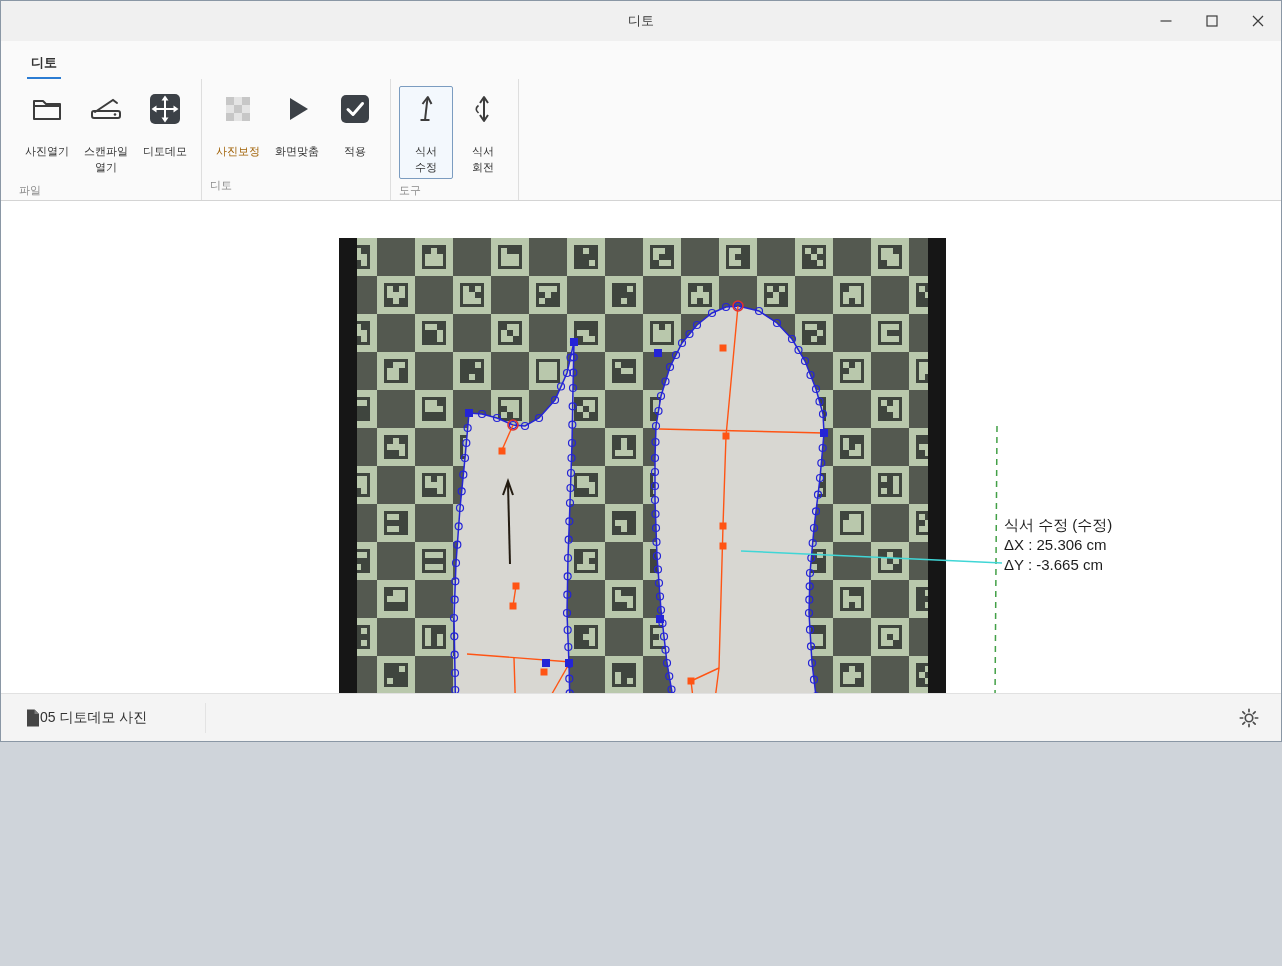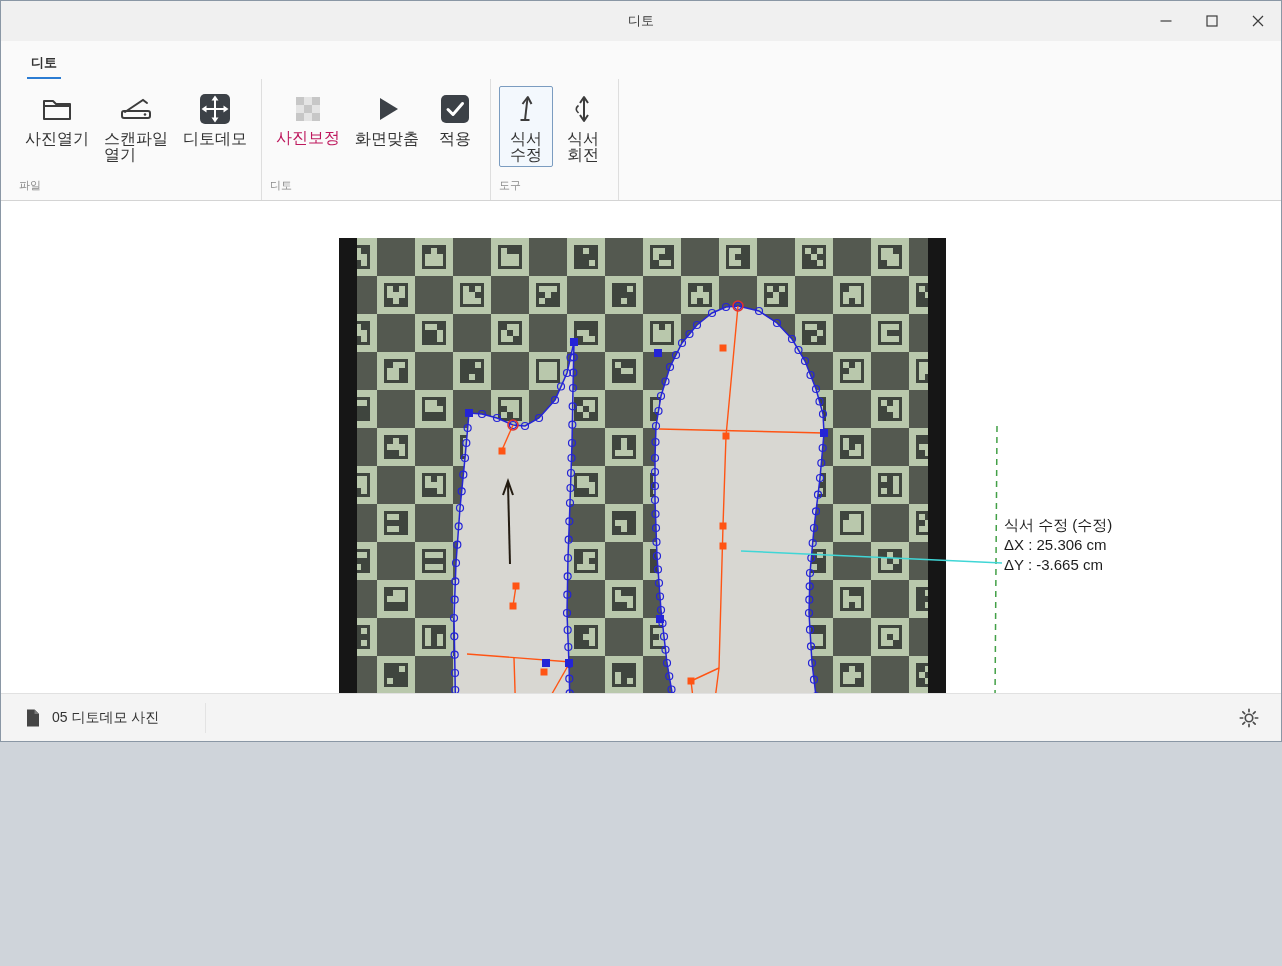--- a/index.html
+++ b/index.html
@@ -21,34 +21,34 @@
   .ribbon-tab { font-size:13px; font-weight:bold; color:#333; padding:6px 4px 5px;
                 border-bottom:2px solid #2b7cd3; cursor:pointer; }
   .toolbar { display:flex; align-items:stretch; height:121px; padding-left:10px; }
   .rgroup { display:flex; flex-direction:column; border-right:1px solid #dedede; padding:0 8px; }
   .rbuttons { display:flex; flex:1; align-items:flex-start; gap:3px; padding-top:7px; }
   .rbtn { display:flex; flex-direction:column; align-items:center; min-width:54px;
           padding:4px 5px 3px; border:1px solid transparent; border-radius:2px; cursor:pointer; }
   .rbtn.selected { border-color:#7b9cc0; background:#f3f8fd; }
   .rbtn.disabled { cursor:default; }
   .ricon { width:36px; height:36px; display:block; }
-  .rlabel { font-size:16px; color:#333; line-height:16px; margin-top:4px; }
-  .rbtn.disabled .rlabel { color:#be185d;font-family:Liberation Mono, monospace; }
+  .rlabel { font-size:11px; color:#333; text-align:center; line-height:16px; margin-top:16px; }
+  .rbtn.disabled .rlabel { color:#a16207; }
   .group-label { font-size:11px; color:#8a8a8a; text-align:left; padding:4px 0 7px; }
 
   
   .canvas { position:absolute; top:200px; left:0; width:1282px; height:718px; background:#ffffff; }
   #scene-svg { position:absolute; top:0; left:0; display:block; }
   .annotation { position:absolute; left:1003px; top:314px; font-size:15px; line-height:20px;
                 color:#1d1d1d; white-space:nowrap; }
 
   
   .statusbar { position:absolute; bottom:0; left:0; right:0; height:48px; background:#f4f4f4;
                border-top:1px solid #e1e1e1; display:flex; align-items:center; }
-  .status-left { display:flex; align-items:center; gap:12px; padding-left:25px; width:205px;
+  .status-left { display:flex; align-items:center; gap:0; padding-left:25px; width:205px;
                  height:30px; border-right:1px solid #e3e3e3; cursor:pointer; }
   .status-file { font-size:14px; color:#333; }
   .status-right { margin-left:auto; padding-right:22px; display:flex; align-items:center; cursor:pointer; }
 </style>
 </head>
 <body>
 
 <div id="app">
 
   <div class="titlebar">

